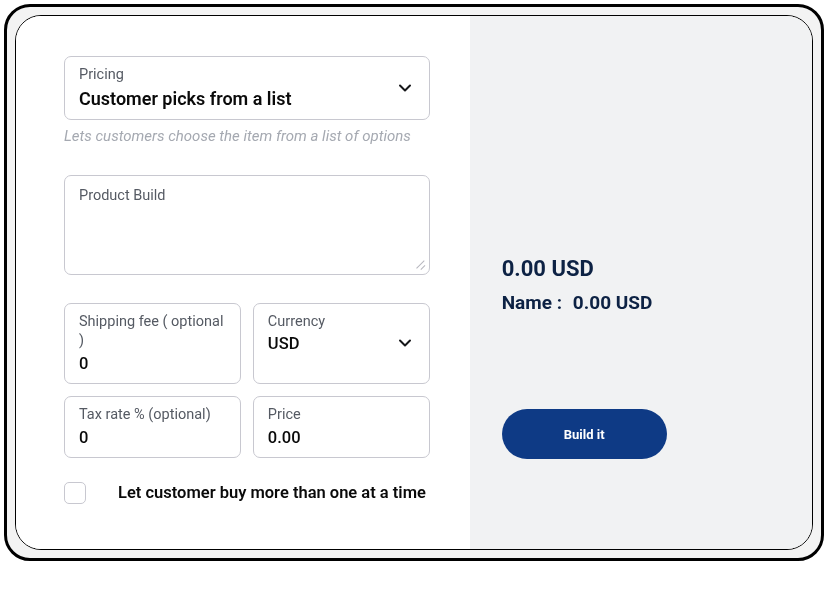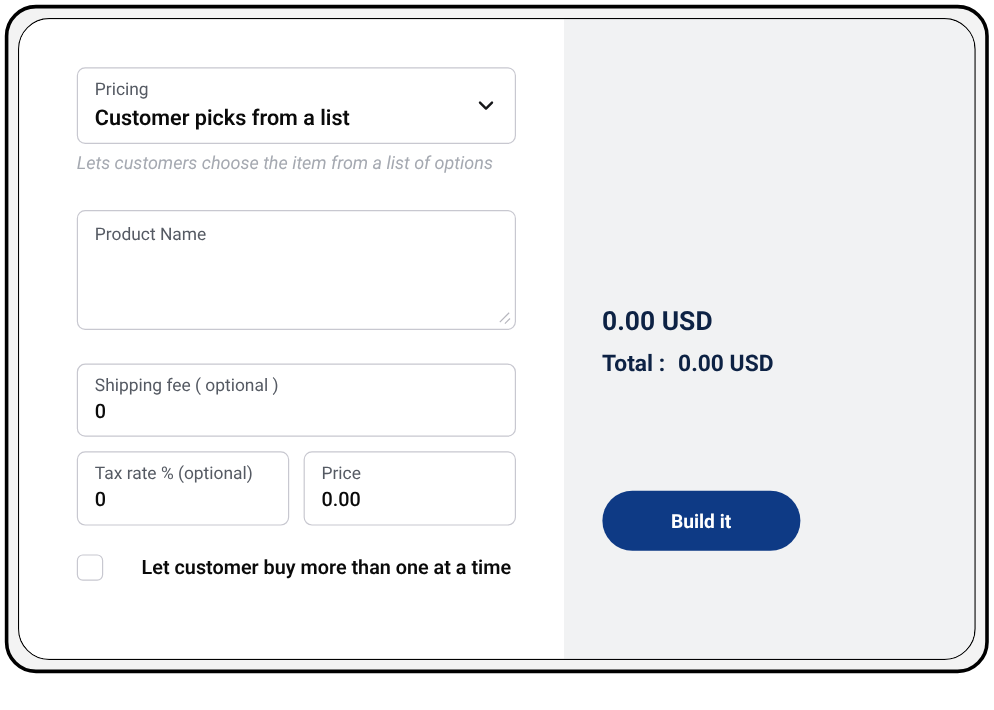--- a/index.html
+++ b/index.html
@@ -179,21 +179,21 @@
     .price-total-row .label {
       margin-right: 6px;
     }
     .build-button {
       margin-top: 95px;
       width: 165px;
       height: 50px;
       border-radius: 26px;
       background: #0e3a85;
       color: #fff;
-      font-size: 16px;
+      font-size: 13px;
       font-weight: 700;
       display: flex;
       align-items: center;
       justify-content: center;
       cursor: pointer;
     }
   </style>
 </head>
 <body>
 
@@ -207,29 +207,38 @@
         <div class="field-value">Customer picks from a list</div>
         <span class="chevron">
           <svg width="20" height="20" viewBox="0 0 24 24" fill="none" stroke="#16171a" stroke-width="2.4" stroke-linecap="round" stroke-linejoin="round">
               <polyline points="6 9 12 15 18 9"></polyline>
             </svg>
         </span>
       </div>
       <div class="hint-text">Lets customers choose the item from a list of options</div>
 
       <div class="field-box product-name">
-        <div class="field-label">Product Name</div>
+        <div class="field-label">Product Build</div>
         <div class="resize-handle"></div>
       </div>
 
       <div class="two-col">
         <div class="field-box tight">
           <div class="field-label">Shipping fee ( optional )</div>
           <div class="field-value">0</div>
         </div>
+        <div class="field-box tight" style="position:relative;">
+          <div class="field-label">Currency</div>
+          <div class="field-value">USD</div>
+          <span class="chevron">
+            <svg width="20" height="20" viewBox="0 0 24 24" fill="none" stroke="#16171a" stroke-width="2.4" stroke-linecap="round" stroke-linejoin="round">
+                <polyline points="6 9 12 15 18 9"></polyline>
+              </svg>
+          </span>
+        </div>
       </div>
 
       <div class="two-col2">
         <div class="field-box tight">
           <div class="field-label">Tax rate %  (optional)</div>
           <div class="field-value">0</div>
         </div>
         <div class="field-box tight">
           <div class="field-label">Price</div>
           <div class="field-value">0.00</div>
@@ -240,21 +249,21 @@
         <div class="checkbox"></div>
         <div class="checkbox-label">Let customer buy more than one at a time</div>
       </div>
 
     </div>
 
     <div class="right-pane">
       <div class="price-block">
         <div class="price-amount">0.00 USD</div>
         <div class="price-total-row">
-          <span class="label">Total :</span>
+          <span class="label">Name :</span>
           <span>0.00 USD</span>
         </div>
       </div>
       <div class="build-button">
         <span>Build it</span>
       </div>
     </div>
 
   </div>
 </div>

